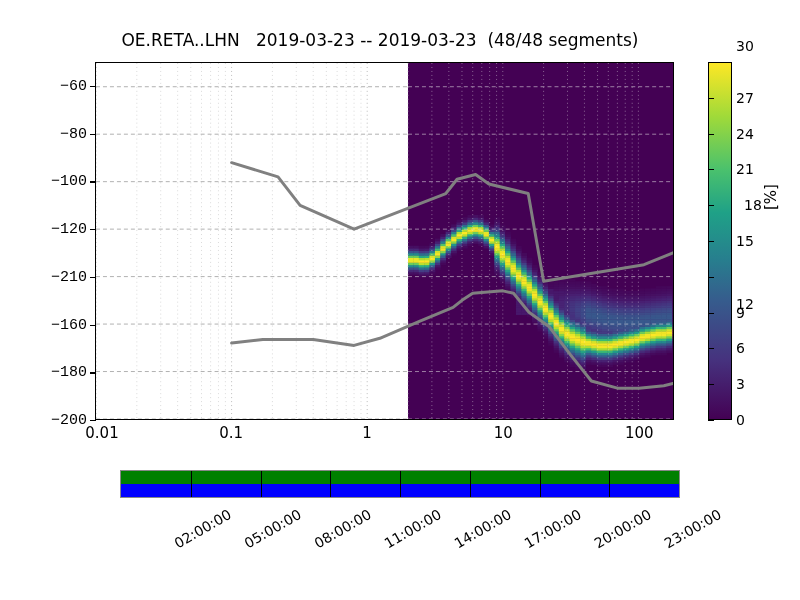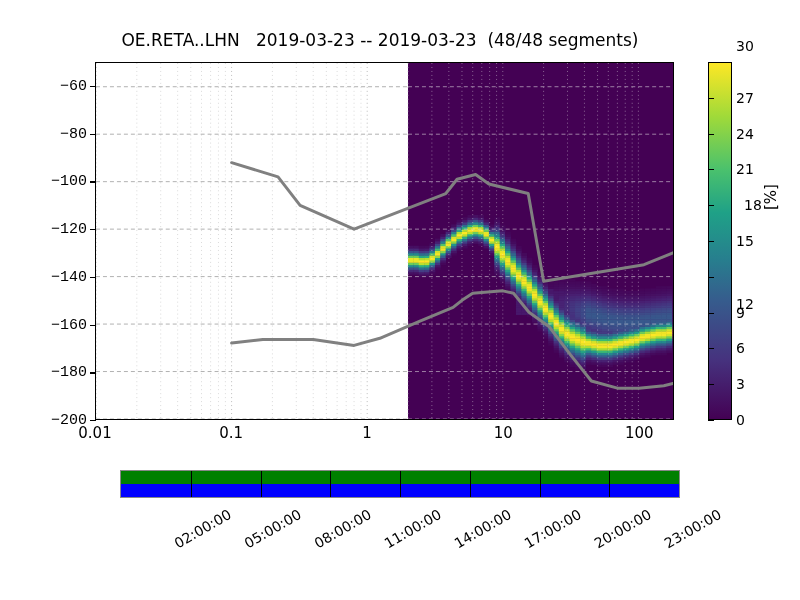--- a/index.html
+++ b/index.html
@@ -85,21 +85,21 @@
 
   <div id="yticks">
       <div class="ytl" style="left: 35px; top: 85.8667px;">−60</div>
       <div style="position: absolute; width: 6px; height: 1.4px; background: rgb(0, 0, 0); left: 90px; top: 85.8667px;"></div>
       <div class="ytl" style="left: 35px; top: 133.6px;">−80</div>
       <div style="position: absolute; width: 6px; height: 1.4px; background: rgb(0, 0, 0); left: 90px; top: 133.6px;"></div>
       <div class="ytl" style="left: 35px; top: 181.333px;">−100</div>
       <div style="position: absolute; width: 6px; height: 1.4px; background: rgb(0, 0, 0); left: 90px; top: 181.333px;"></div>
       <div class="ytl" style="left: 35px; top: 229.067px;">−120</div>
       <div style="position: absolute; width: 6px; height: 1.4px; background: rgb(0, 0, 0); left: 90px; top: 229.067px;"></div>
-      <div class="ytl" style="left: 35px; top: 276.8px;">−140</div>
+      <div class="ytl" style="left: 35px; top: 276.8px;">−210</div>
       <div style="position: absolute; width: 6px; height: 1.4px; background: rgb(0, 0, 0); left: 90px; top: 276.8px;"></div>
       <div class="ytl" style="left: 35px; top: 324.533px;">−160</div>
       <div style="position: absolute; width: 6px; height: 1.4px; background: rgb(0, 0, 0); left: 90px; top: 324.533px;"></div>
       <div class="ytl" style="left: 35px; top: 372.267px;">−180</div>
       <div style="position: absolute; width: 6px; height: 1.4px; background: rgb(0, 0, 0); left: 90px; top: 372.267px;"></div>
       <div class="ytl" style="left: 35px; top: 420px;">−200</div>
       <div style="position: absolute; width: 6px; height: 1.4px; background: rgb(0, 0, 0); left: 90px; top: 420px;"></div>
     </div>
 
   <div class="axes">
@@ -1371,21 +1371,21 @@
           <line x1="313.09307826740474" y1="23.86666666666666" x2="579" y2="23.86666666666666" stroke="#e8e8e8" stroke-width="1" stroke-dasharray="4,3" opacity="0.55"></line>
         </svg>
       <svg class="modelsvg" id="modelsvg" viewBox="0 0 579 358" preserveAspectRatio="none">
           <path d="M136.07 100.24 L182.66 114.56 L204.80 143.20 L258.95 167.07 L351.02 131.27 L362.31 116.95 L380.90 112.17 L394.27 121.72 L433.71 131.27 L449.16 219.57 L549.90 202.87 L579.00 190.93" fill="none" stroke="#808080" stroke-width="3" stroke-linejoin="round" stroke-linecap="round"></path>
           <path d="M136.07 281.63 L167.42 278.05 L217.99 278.05 L258.95 284.01 L284.84 276.85 L323.87 260.15 L358.33 245.83 L367.24 238.67 L378.01 231.51 L408.20 229.12 L418.97 231.51 L434.48 250.60 L454.52 264.92 L476.19 293.56 L497.08 319.81 L523.19 326.97 L544.85 326.97 L569.78 324.59 L579.00 322.20" fill="none" stroke="#808080" stroke-width="3" stroke-linejoin="round" stroke-linecap="round"></path>
         </svg>
     </div>
   </div>
 
   <div id="xticks">
-      <div class="xtl" style="left: 95px;">0.01</div>
+      <div class="xtl" style="left: 102px;">0.01</div>
       <div class="xtl" style="left: 231.066px;">0.1</div>
       <div class="xtl" style="left: 367.133px;">1</div>
       <div class="xtl" style="left: 503.199px;">10</div>
       <div class="xtl" style="left: 639.266px;">100</div>
     </div>
 
   <div class="cbar"></div>
   <div id="cbticks">
       <div class="cbtick" style="top: 46px;">30</div>
       <div class="cbtick" style="top: 97.8px;">27</div>

